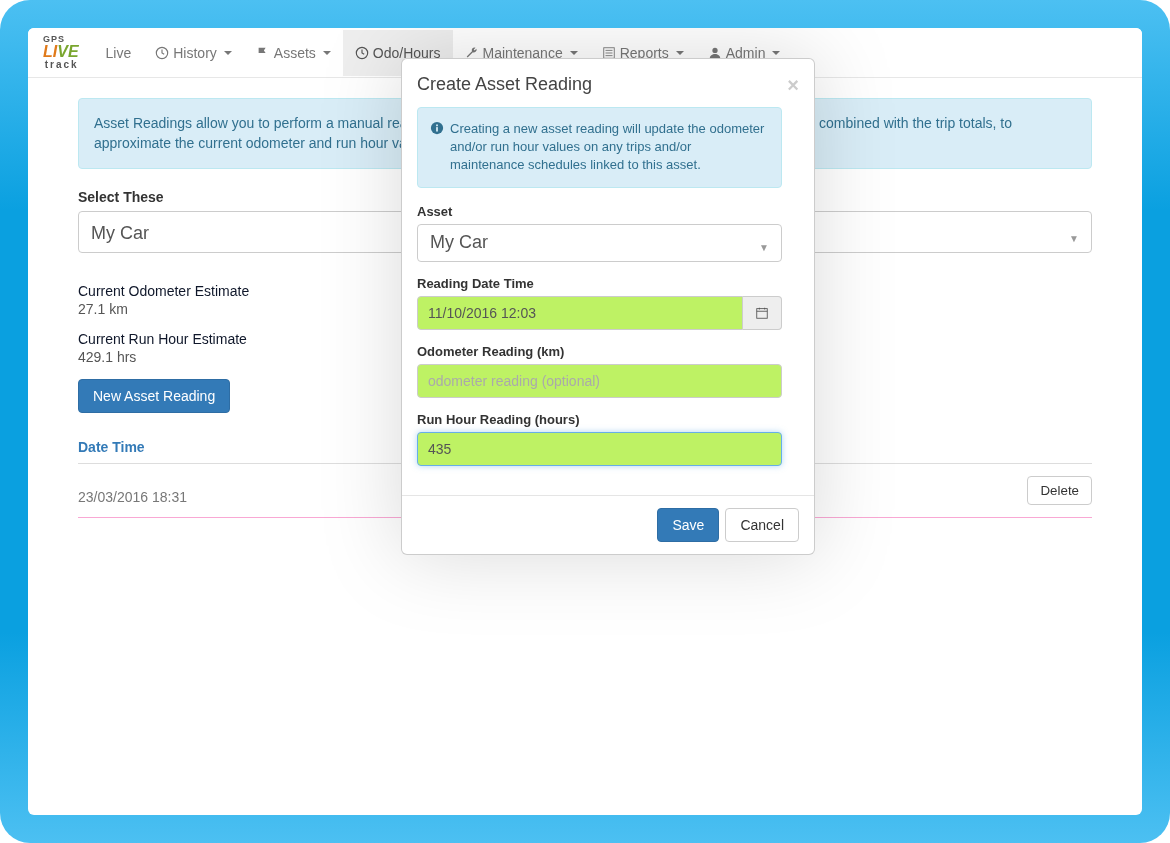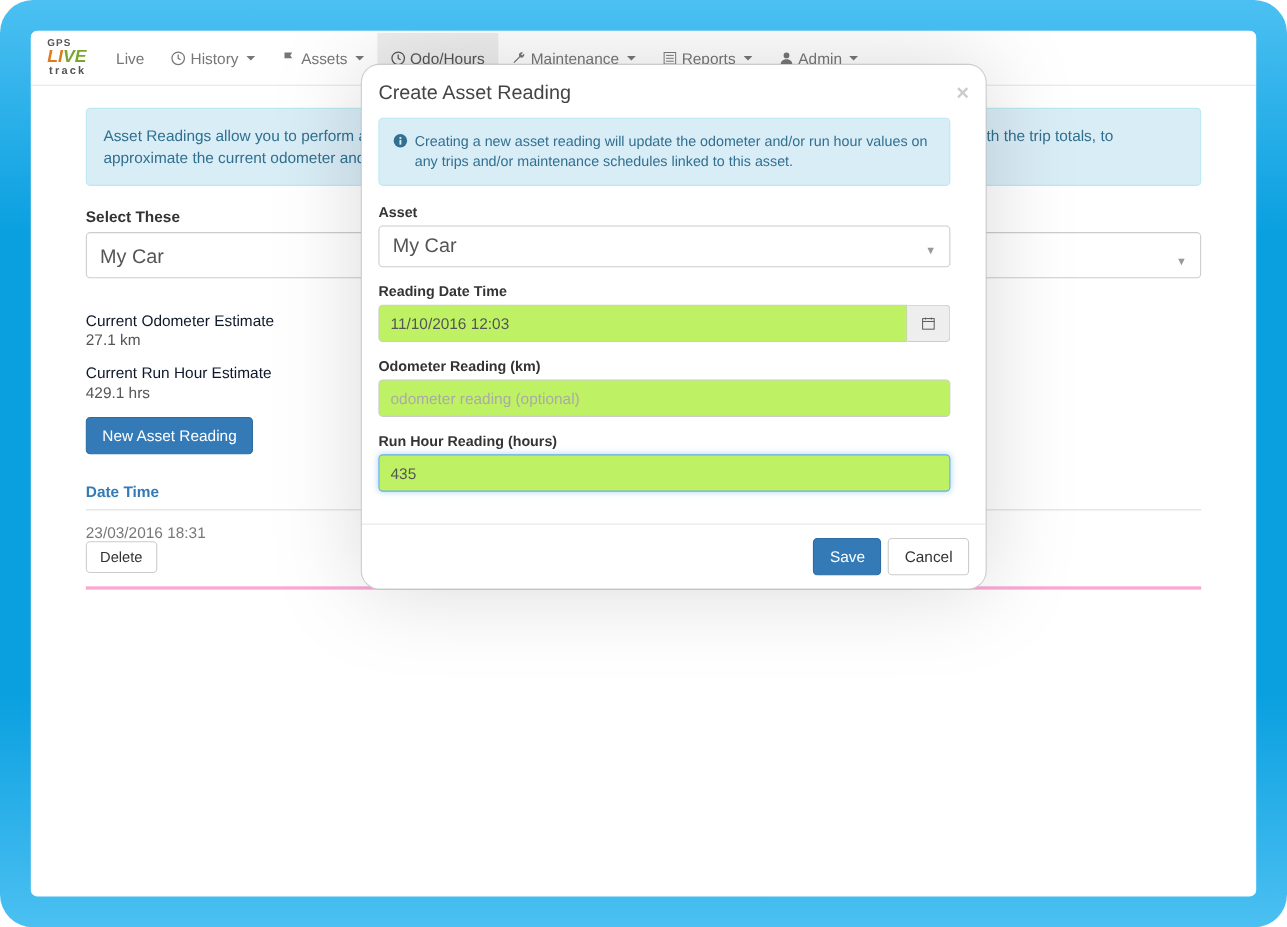--- a/index.html
+++ b/index.html
@@ -121,47 +121,46 @@
   .table-header {
     margin-top: 18px;
     padding: 8px 0;
     font-weight: bold;
     color: #337ab7;
     border-bottom: 1px solid #ddd;
   }
   .table-row {
     display: flex;
     justify-content: space-between;
-    align-items: flex-start;
+    align-items: flex-end;
     padding: 12px 0;
     color: #777;
-    border-bottom: 3px solid #f9a8d4;
-    flex-direction: column;
+    border-bottom: 1px solid #f9a8d4;
   }
   .delete-btn {
     border: 1px solid #ccc;
     background: #fff;
     padding: 6px 12px;
     border-radius: 4px;
     color: #333;
     cursor: pointer;
   }
   
   .modal-backdrop {
     position: absolute;
     left: 300px;
     top: 30px;
     width: 560px;
     filter: drop-shadow(0 0 40px rgba(0,0,0,0.15));
   }
   .modal {
     background: #fff;
     border: 1px solid rgba(0,0,0,0.2);
-    border-radius: 17px;
-    width: 569px;
+    border-radius: 6px;
+    width: 414px;
     margin: 0 auto;
     overflow: hidden;
   }
   .modal-header {
     padding: 15px 15px 10px 15px;
     display: flex;
     justify-content: space-between;
     align-items: flex-start;
   }
   .modal-title { font-size: 18px; color: #444; font-weight: 500; }

